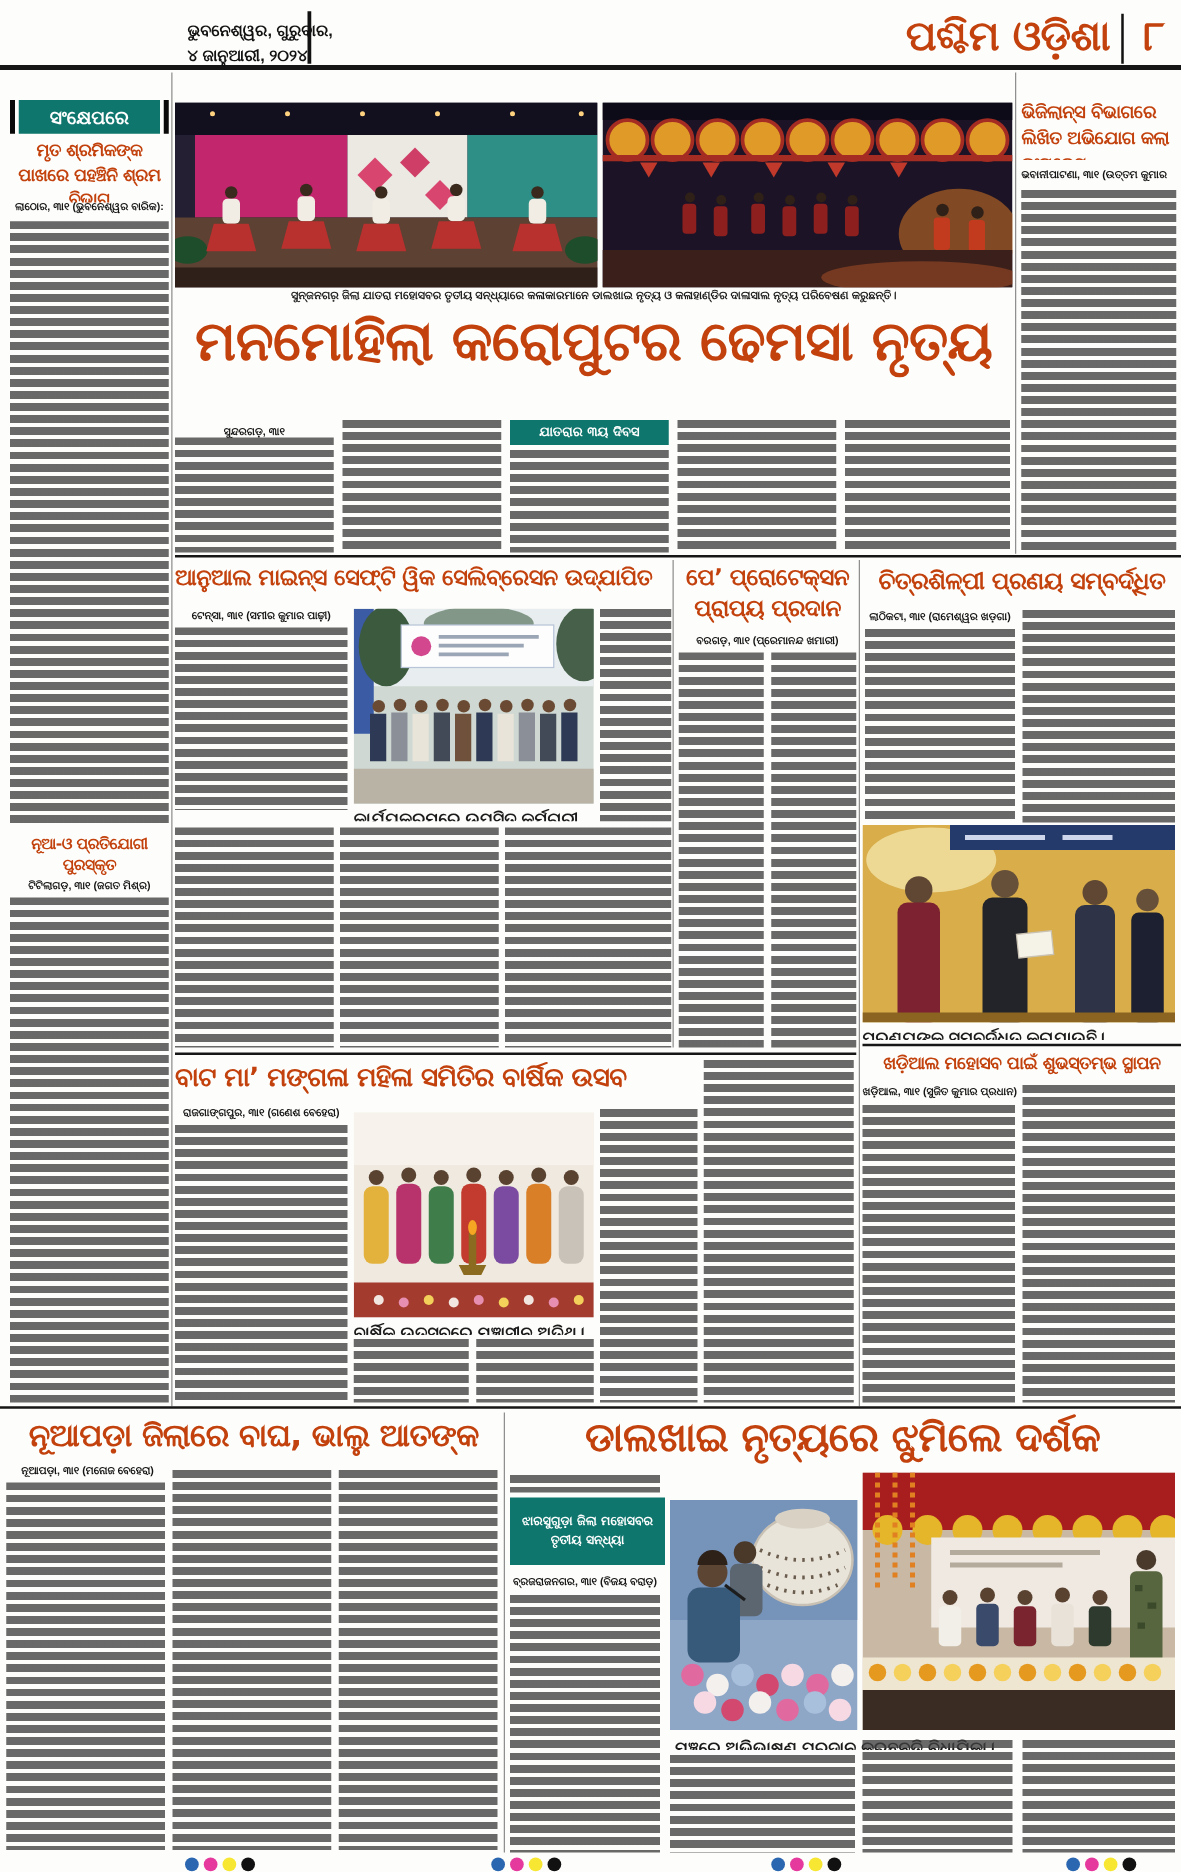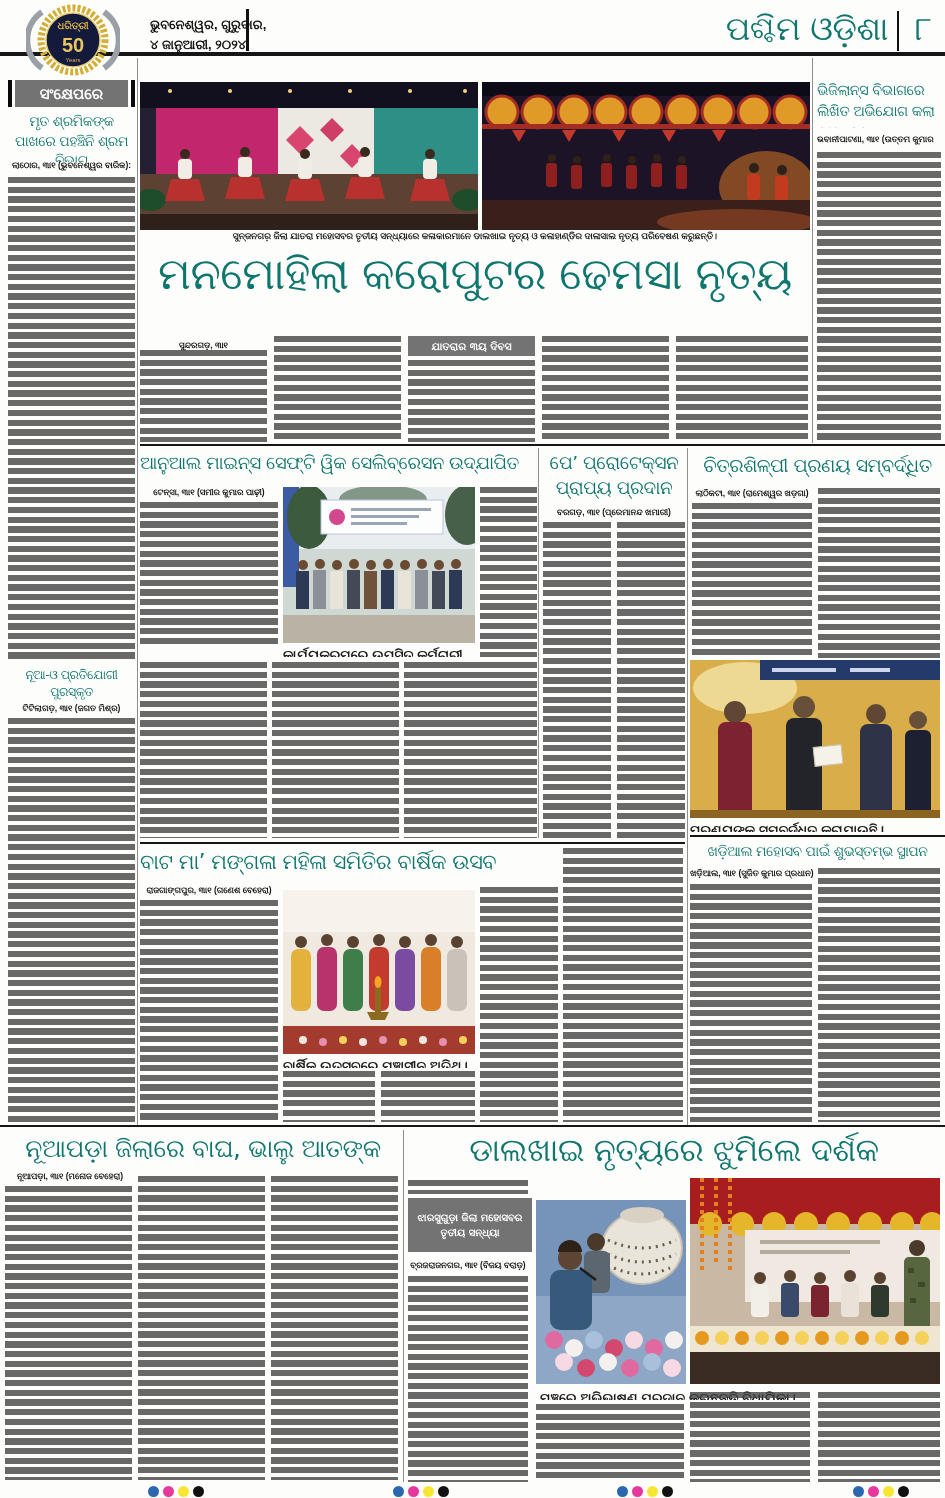--- a/index.html
+++ b/index.html
@@ -1,51 +1,40 @@
 <!DOCTYPE html>
 <html><head>
 <meta charset="utf-8">
 <style>
   html,body{margin:0;padding:0;background:#ffffff;}
   .page{position:relative;width:945px;height:1498px;background:#fdfdfb;overflow:hidden;
         font-family:"Liberation Sans",sans-serif;color:#111;}
   .abs{position:absolute;}
-  .hl{font-weight:normal;color:#0f766e;font-family:"DejaVu Sans",sans-serif;letter-spacing:-0.5px;}
+  .hl{font-weight:bold;color:#c2410c;font-family:"DejaVu Sans",sans-serif;letter-spacing:-0.5px;}
   .clip{overflow:hidden;white-space:nowrap;text-align:center;}
   .byline{font-weight:bold;font-size:8.5px;color:#141414;line-height:1.25;}
   .caption{font-weight:bold;font-size:14px;color:#1b1b1b;line-height:1.3;}
   .greek{background-image:repeating-linear-gradient(to bottom,#3f3f3f 0 6.3px,transparent 6.3px 9.7px);opacity:.78;}
   .rule-h{background:#161616;}
   .rule-v{background:#8f8f8f;}
-  .box-black{background:#737373;color:#ffffff;display:flex;flex-direction:column;align-items:center;justify-content:center;
+  .box-black{background:#0f766e;color:#ffffff;display:flex;flex-direction:column;align-items:center;justify-content:center;
              font-weight:bold;font-family:"DejaVu Sans",sans-serif;text-align:center;}
   .dots{display:flex;gap:4px;}
   .dot{width:11px;height:11px;border-radius:50%;display:inline-block;}
   svg{display:block;}
 </style>
 </head>
 <body>
 
 <div class="page">
 
   <div class="abs" style="left:0;top:52px;width:945px;height:4px;">
       <div class="rule-h" style="width:100%;height:100%"></div>
     </div>
 
-  <div class="abs" style="left:26px;top:2px;width:94px;height:76px;z-index:3;">
-    <svg width="94" height="76" viewBox="0 0 94 76">
-      <path d="M16 10 A34 34 0 0 0 16 66" fill="none" stroke="#9aa0a6" stroke-width="6"></path>
-      <path d="M78 10 A34 34 0 0 1 78 66" fill="none" stroke="#9aa0a6" stroke-width="6"></path>
-      <circle cx="47" cy="38" r="32" fill="none" stroke="#d4af37" stroke-width="7" stroke-dasharray="3,2"></circle>
-      <circle cx="47" cy="38" r="27" fill="#141a3c" stroke="#e6c76a" stroke-width="1.5"></circle>
-      <text x="47" y="27" text-anchor="middle" font-size="10" font-weight="bold" fill="#d9b24a">ଧରିତ୍ରୀ</text>
-      <text x="47" y="50" text-anchor="middle" font-size="20" font-weight="bold" fill="#e8c55e">50</text>
-      <text x="47" y="60" text-anchor="middle" font-size="6" fill="#d9b24a">Years</text>
-    </svg>
-  </div>
 
   <div class="abs" style="left:150px;top:15px;font-size:13px;font-weight:bold;line-height:1.55;">
     <div>ଭୁବନେଶ୍ୱର, ଗୁରୁବାର,</div>
     <div>୪ ଜାନୁଆରୀ, ୨୦୨୪</div>
   </div>
   <div class="abs" style="left:246px;top:9px;width:2.5px;height:42px;background:#111;"></div>
 
   <div class="abs hl clip" style="left:630px;top:8px;width:258px;height:42px;font-size:33px;line-height:42px;text-align:right;">ପଶ୍ଚିମ ଓଡ଼ିଶା</div>
   <div class="abs" style="left:897px;top:11px;width:2px;height:40px;background:#111;"></div>
   <div class="abs hl" style="left:903px;top:8px;width:40px;height:42px;font-size:33px;line-height:42px;text-align:center;">୮</div>

